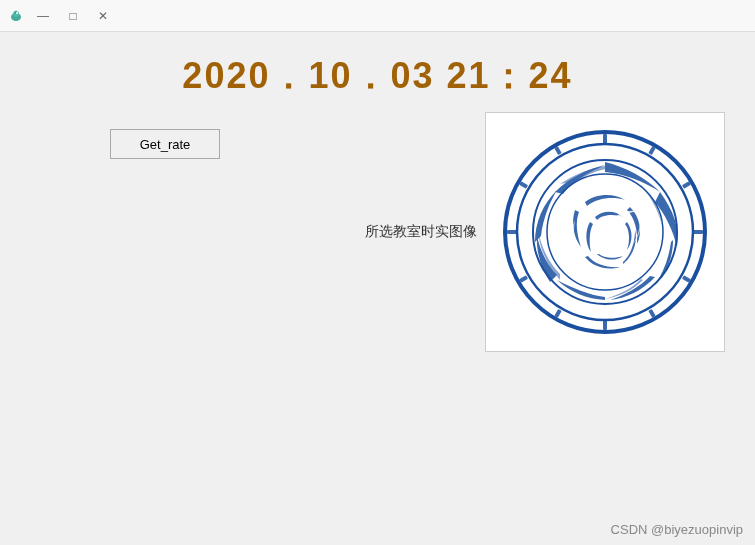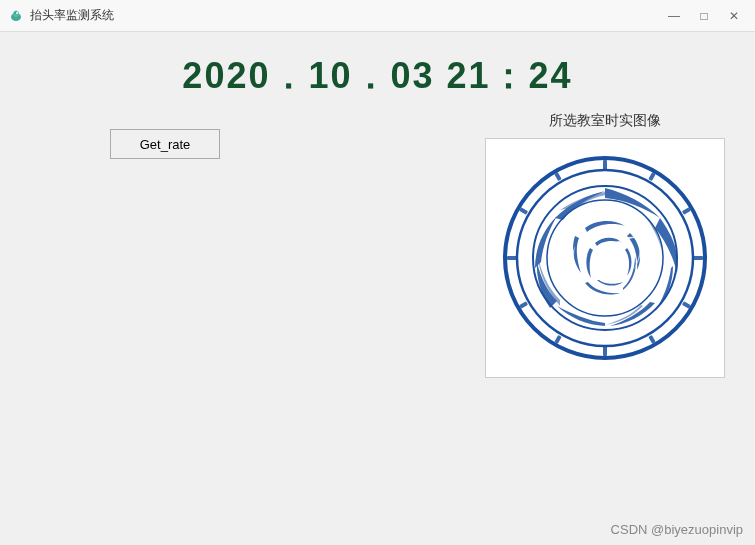--- a/index.html
+++ b/index.html
@@ -61,21 +61,21 @@
       flex: 1;
       background: #f0f0f0;
       padding: 20px 30px;
       position: relative;
     }
 
     .datetime-display {
       text-align: center;
       font-size: 36px;
       font-weight: bold;
-      color: #14532d;
+      color: #a16207;
       margin-bottom: 28px;
       letter-spacing: 2px;
     }
 
     .form-section {
       display: flex;
       flex-direction: column;
       gap: 18px;
       margin-bottom: 24px;
     }
@@ -102,21 +102,21 @@
       padding: 0 6px;
       appearance: auto;
       cursor: pointer;
     }
 
     .image-section {
       position: absolute;
       right: 30px;
       top: 80px;
       display: flex;
-      flex-direction: column;
+      flex-direction: row;
       align-items: center;
       gap: 8px;
     }
 
     .image-label {
       font-size: 14px;
       color: #333;
     }
 
     .image-frame {
@@ -167,21 +167,20 @@
 <div class="title-bar">
   <div class="title-bar-icon">
 
     <svg width="16" height="16" viewBox="0 0 16 16">
       <ellipse cx="8" cy="9" rx="5" ry="4" fill="#4a9"></ellipse>
       <circle cx="8" cy="6" r="3" fill="#5ba"></circle>
       <polygon points="8,2 10,6 6,6" fill="#3a8"></polygon>
       <circle cx="9" cy="5" r="1" fill="white"></circle>
     </svg>
   </div>
-  <span class="title-bar-text">抬头率监测系统</span>
   <div class="title-bar-controls">
     <button class="title-bar-btn">—</button>
     <button class="title-bar-btn">□</button>
     <button class="title-bar-btn close">✕</button>
   </div>
 </div>
 
 <div class="main-content">
 
   <div class="datetime-display">2020．10．03  21：24</div>

